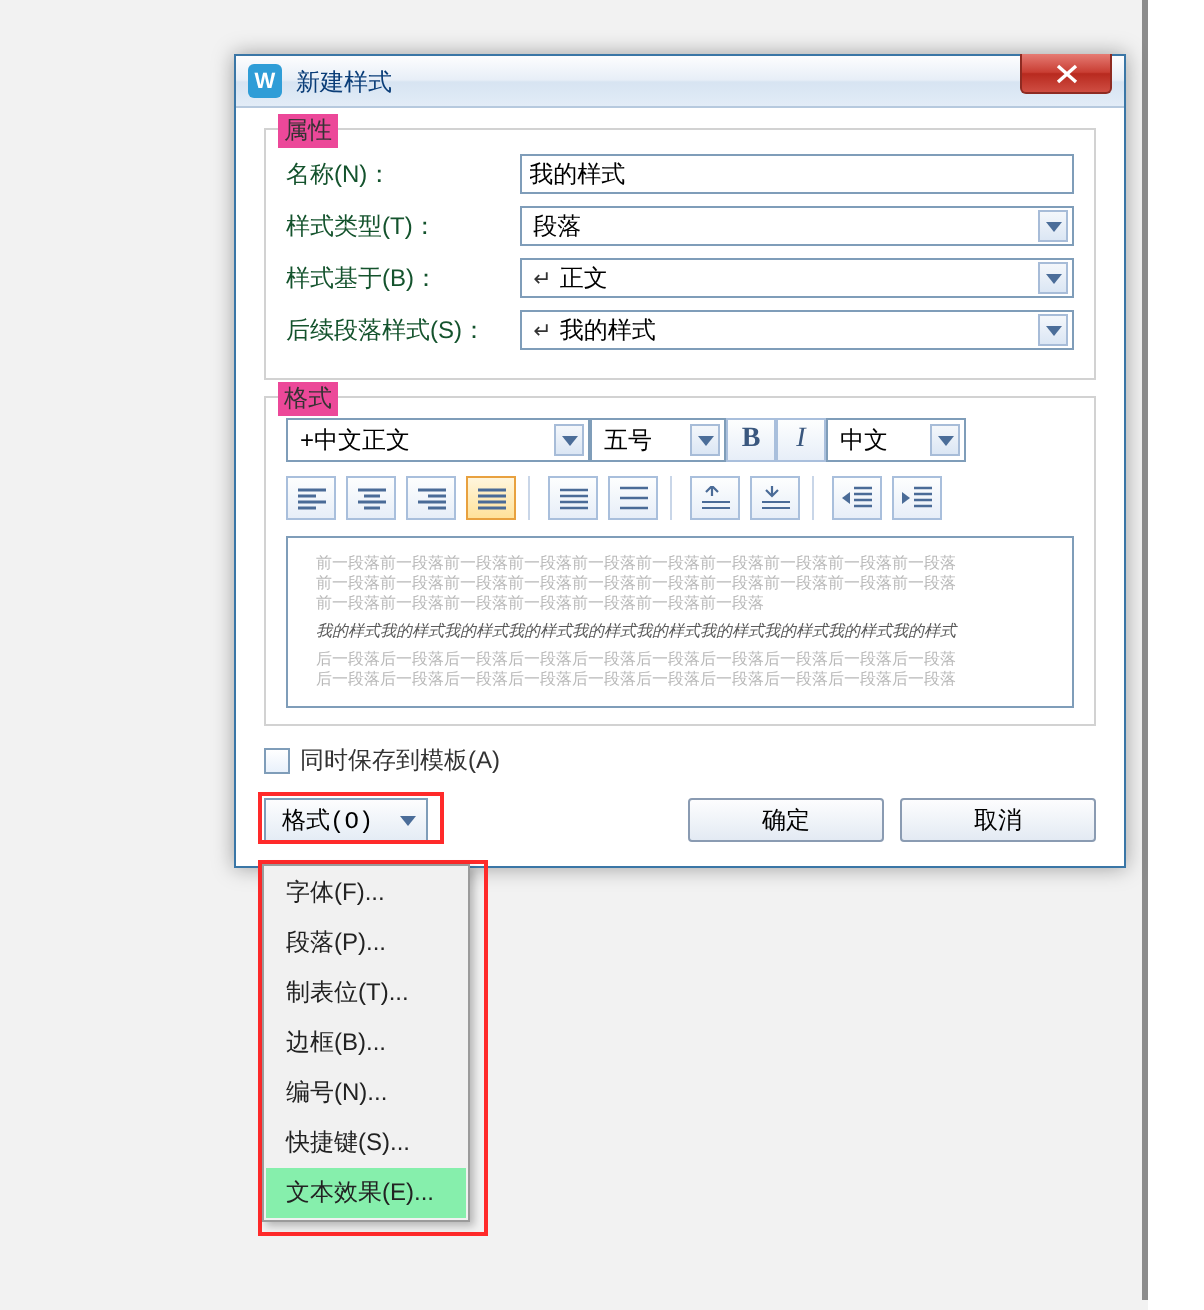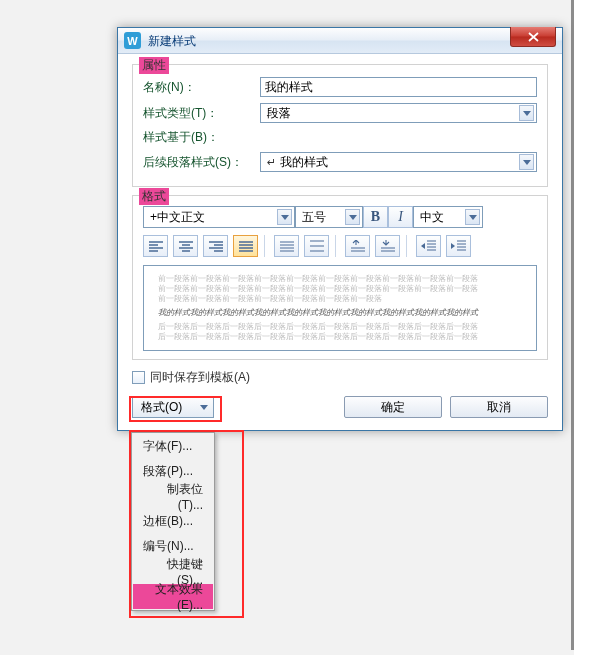--- a/index.html
+++ b/index.html
@@ -29,27 +29,27 @@
   .abtn{width:25px;height:22px;border:1px solid #a9bfdc;background:linear-gradient(#fdfefe,#e7eef8);display:flex;align-items:center;justify-content:center;box-sizing:border-box;}
   .abtn.sel{border:1px solid #e8a13f;background:linear-gradient(#fff6dd,#ffe29a);}
   .abtn svg{display:block;}
   .sep{width:2px;height:22px;border-left:1px solid #c9d6e8;border-right:1px solid #fff;margin:0 1px;}
   .preview{margin-top:8px;height:86px;border:1px solid #7f9db9;background:#fff;overflow:hidden;padding:8px 14px;box-sizing:border-box;}
   .preview .faint,.preview .strong{font-size:8px;line-height:10px;white-space:nowrap;overflow:hidden;font-family:"SimSun";}
   .preview .faint{color:#bababa;}
   .preview .strong{color:#5a5a5a;margin:4px 0;font-style:italic;}
   .chk{display:flex;align-items:center;gap:5px;margin-top:9px;color:#333;}
   .chk .box{width:13px;height:13px;border:1px solid #7f9db9;background:linear-gradient(#fff,#e9f1fb);box-sizing:border-box;}
-  .bottom{display:flex;justify-content:space-between;margin-top:10px;}
+  .bottom{display:flex;justify-content:space-between;margin-top:10px;font-family:Liberation Mono, monospace;}
   .fmt-menu-btn{width:82px;height:22px;border:1px solid #7f9db9;background:linear-gradient(#fdfdfe,#e4ecf5);display:flex;align-items:center;justify-content:space-between;padding:0 5px 0 8px;box-sizing:border-box;}
   .btns{display:flex;gap:8px;}
   .btn{width:98px;height:22px;border:1px solid #8a9bb2;background:linear-gradient(#fdfdfe,#e3eaf3);display:flex;align-items:center;justify-content:center;box-sizing:border-box;border-radius:2px;}
-  .menu{position:absolute;left:131px;top:432px;width:84px;border:1px solid #9b9b9b;background:#f1f1f1;box-shadow:2px 2px 4px rgba(0,0,0,0.25);padding:1px;box-sizing:border-box;text-align:right;}
+  .menu{position:absolute;left:131px;top:432px;width:104px;border:1px solid #9b9b9b;background:#f1f1f1;box-shadow:2px 2px 4px rgba(0,0,0,0.25);padding:1px;box-sizing:border-box;}
   .menu .mi{height:25px;display:flex;align-items:center;padding:0 10px;color:#222;font-size:12px;}
-  .menu .mi.hover{background:#ec4899;}
+  .menu .mi.hover{background:#86efac;}
   .redbox1{position:absolute;border:2px solid #ff2a2a;pointer-events:none;}
   .arrow-sym{font-family:"Segoe UI Symbol","Arial";font-size:11px;color:#333;margin-right:4px;}
 </style>
 </head>
 <body>
 
 <div class="page-bg"></div>
 <div class="paper-edge"></div>
 
 <div class="dialog">
@@ -76,20 +76,26 @@
         <span class="lab">样式类型(T)：</span>
         <div class="cbo" style="width:285px">
           <span>段落</span>
           <span class="arr">
               <span class="tri"></span>
             </span>
         </div>
       </div>
       <div class="row">
         <span class="lab">样式基于(B)：</span>
+        <div class="cbo" style="width:285px">
+          <span><span class="arrow-sym">↵</span><span>正文</span></span>
+          <span class="arr">
+              <span class="tri"></span>
+            </span>
+        </div>
       </div>
       <div class="row">
         <span class="lab">后续段落样式(S)：</span>
         <div class="cbo" style="width:285px">
           <span><span class="arrow-sym">↵</span><span>我的样式</span></span>
           <span class="arr">
               <span class="tri"></span>
             </span>
         </div>
       </div>

